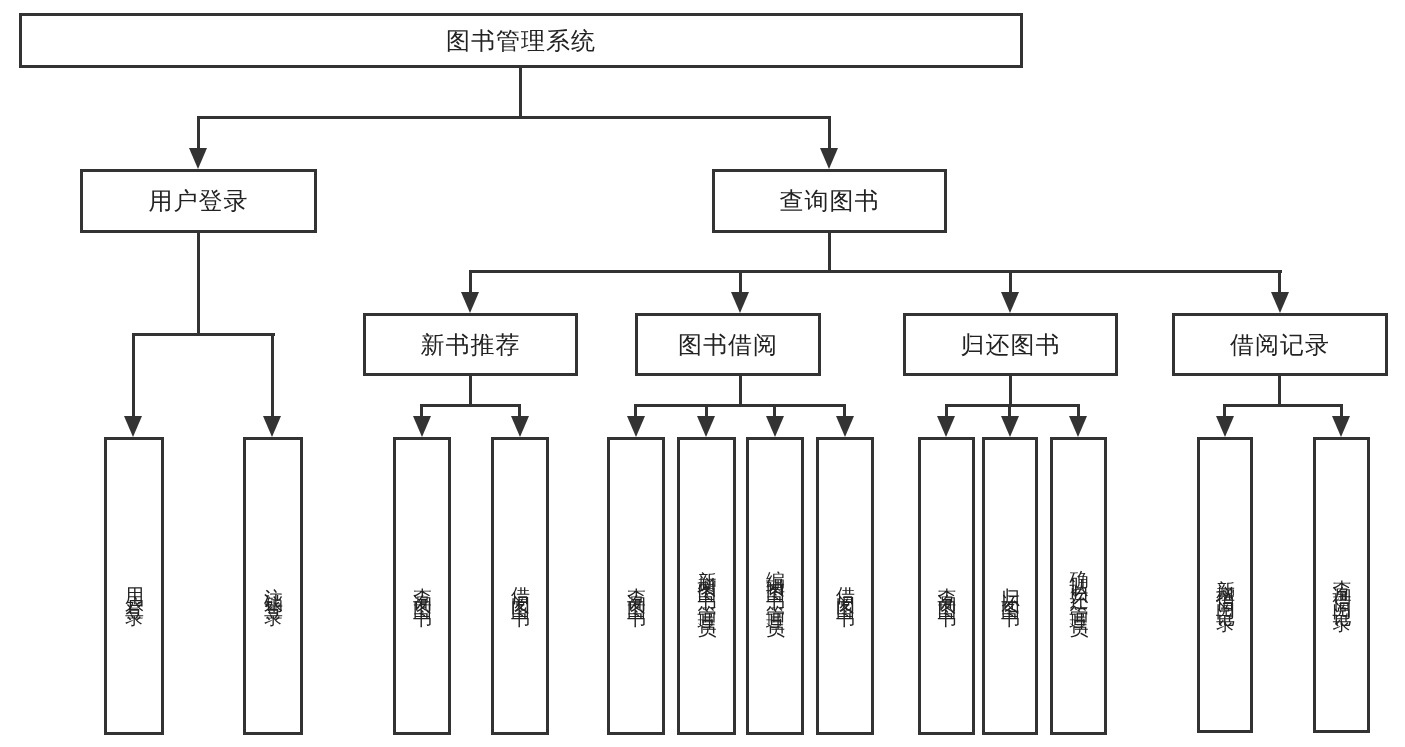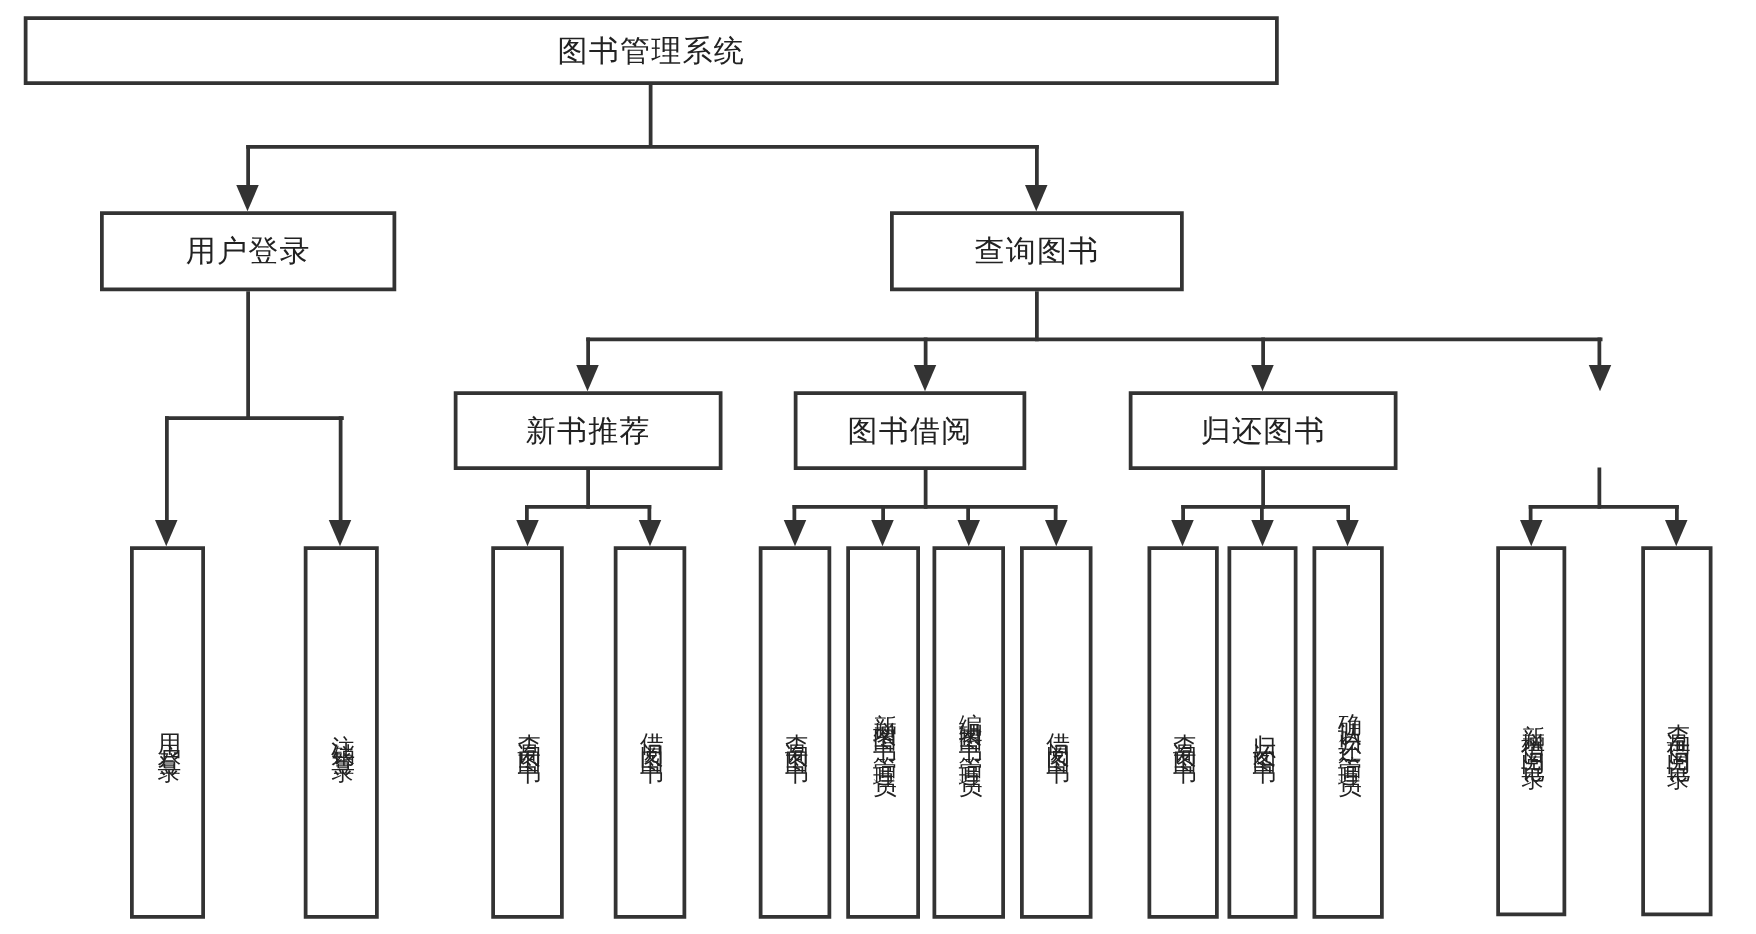--- a/index.html
+++ b/index.html
@@ -79,20 +79,23 @@
 
   <div class="nbox" style="left:363px;top:313px;width:215px;height:63px;">
     <span class="lbl">新书推荐</span>
   </div>
   <div class="nbox" style="left:635px;top:313px;width:186px;height:63px;">
     <span class="lbl">图书借阅</span>
   </div>
   <div class="nbox" style="left:903px;top:313px;width:215px;height:63px;">
     <span class="lbl">归还图书</span>
   </div>
+  <div class="nbox" style="left:1172px;top:313px;width:216px;height:63px;">
+    <span class="lbl">借阅记录</span>
+  </div>
 
   <div class="vl" style="left:469px;top:374px;height:33px;"></div>
   <div class="hl" style="left:420px;top:404px;width:101px;"></div>
   <div class="vl" style="left:420px;top:404px;height:13px;"></div>
   <div class="ah" style="left:413px;top:416px;"></div>
   <div class="vl" style="left:518px;top:404px;height:13px;"></div>
   <div class="ah" style="left:511px;top:416px;"></div>
 
   <div class="vl" style="left:739px;top:374px;height:33px;"></div>
   <div class="hl" style="left:634px;top:404px;width:212px;"></div>

